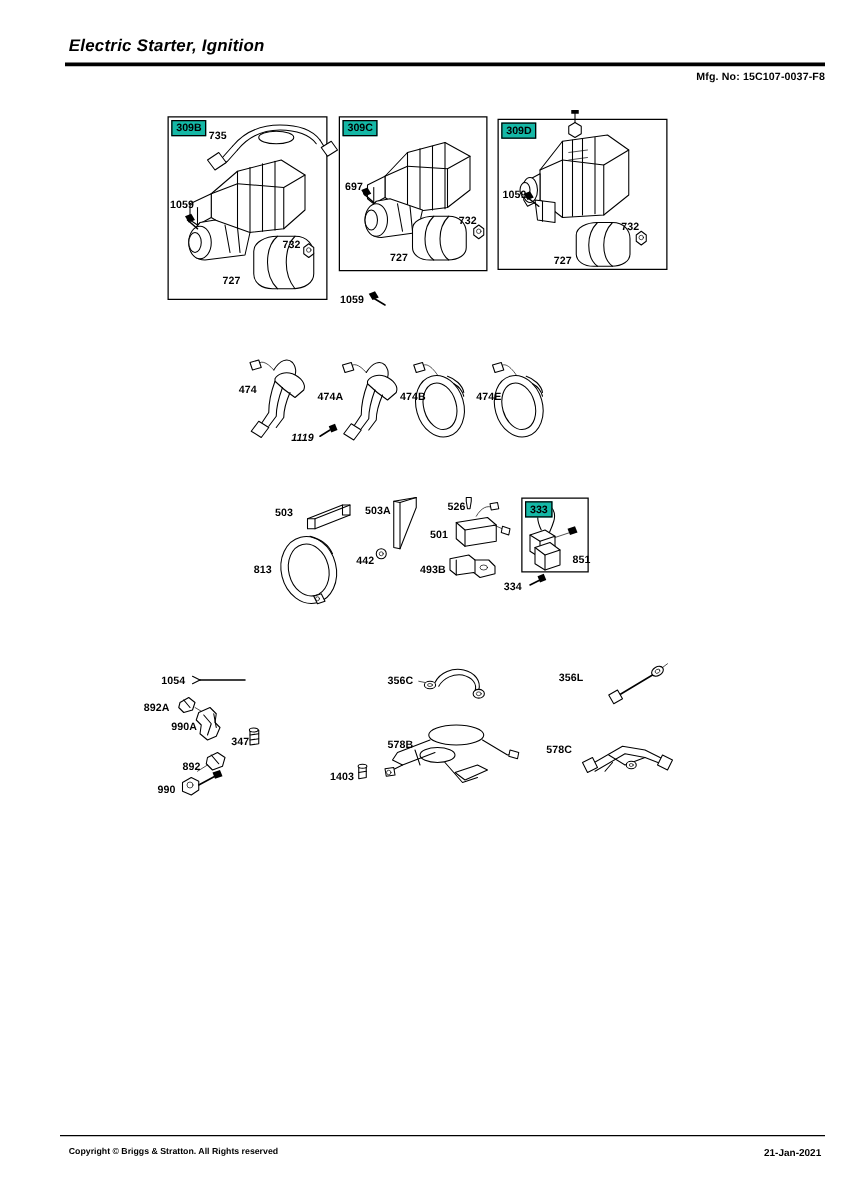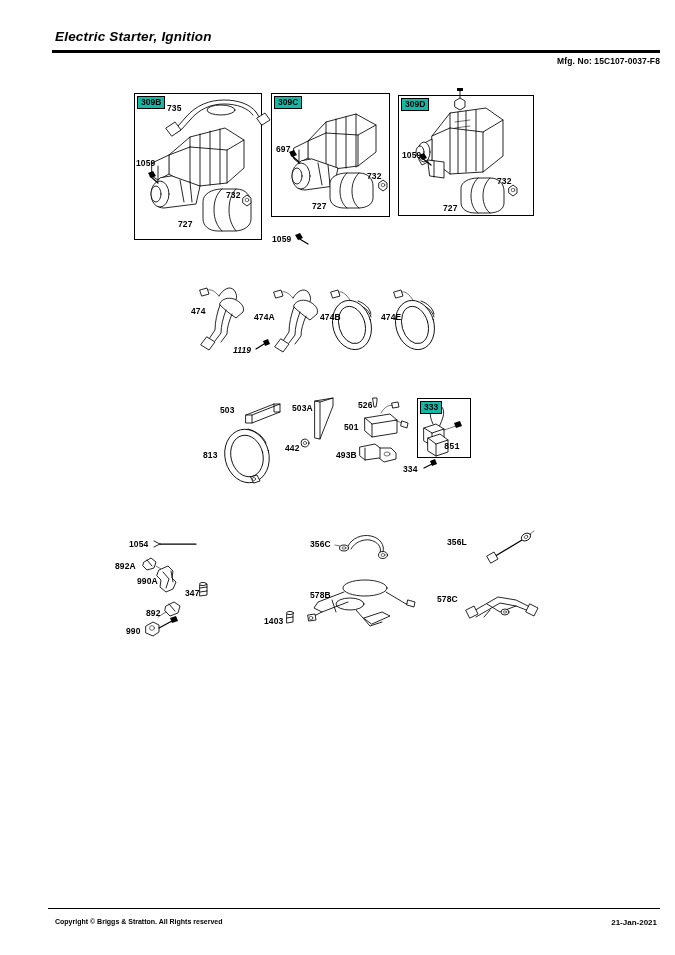--- a/index.html
+++ b/index.html
@@ -462,21 +462,21 @@
   <div class="pn" style="left:381px; top:312px;">474E</div>
   <div class="pn" style="left:233px; top:345px;font-style:italic;">1119</div>
 
   <div class="pn" style="left:220px; top:405px;">503</div>
   <div class="pn" style="left:292px; top:403px;">503A</div>
   <div class="pn" style="left:358px; top:400px;">526</div>
   <div class="pn" style="left:344px; top:422px;">501</div>
   <div class="pn" style="left:336px; top:450px;">493B</div>
   <div class="pn" style="left:285px; top:443px;">442</div>
   <div class="pn" style="left:203px; top:450px;">813</div>
-  <div class="pn" style="left:444px; top:442px;font-family:Liberation Mono, monospace;">851</div>
+  <div class="pn" style="left:458px; top:442px;">851</div>
   <div class="pn" style="left:403px; top:464px;">334</div>
 
   <div class="pn" style="left:129px; top:539px;">1054</div>
   <div class="pn" style="left:115px; top:561px;">892A</div>
   <div class="pn" style="left:137px; top:576px;">990A</div>
   <div class="pn" style="left:185px; top:588px;">347</div>
   <div class="pn" style="left:146px; top:608px;">892</div>
   <div class="pn" style="left:126px; top:626px;">990</div>
 
   <div class="pn" style="left:310px; top:539px;">356C</div>

